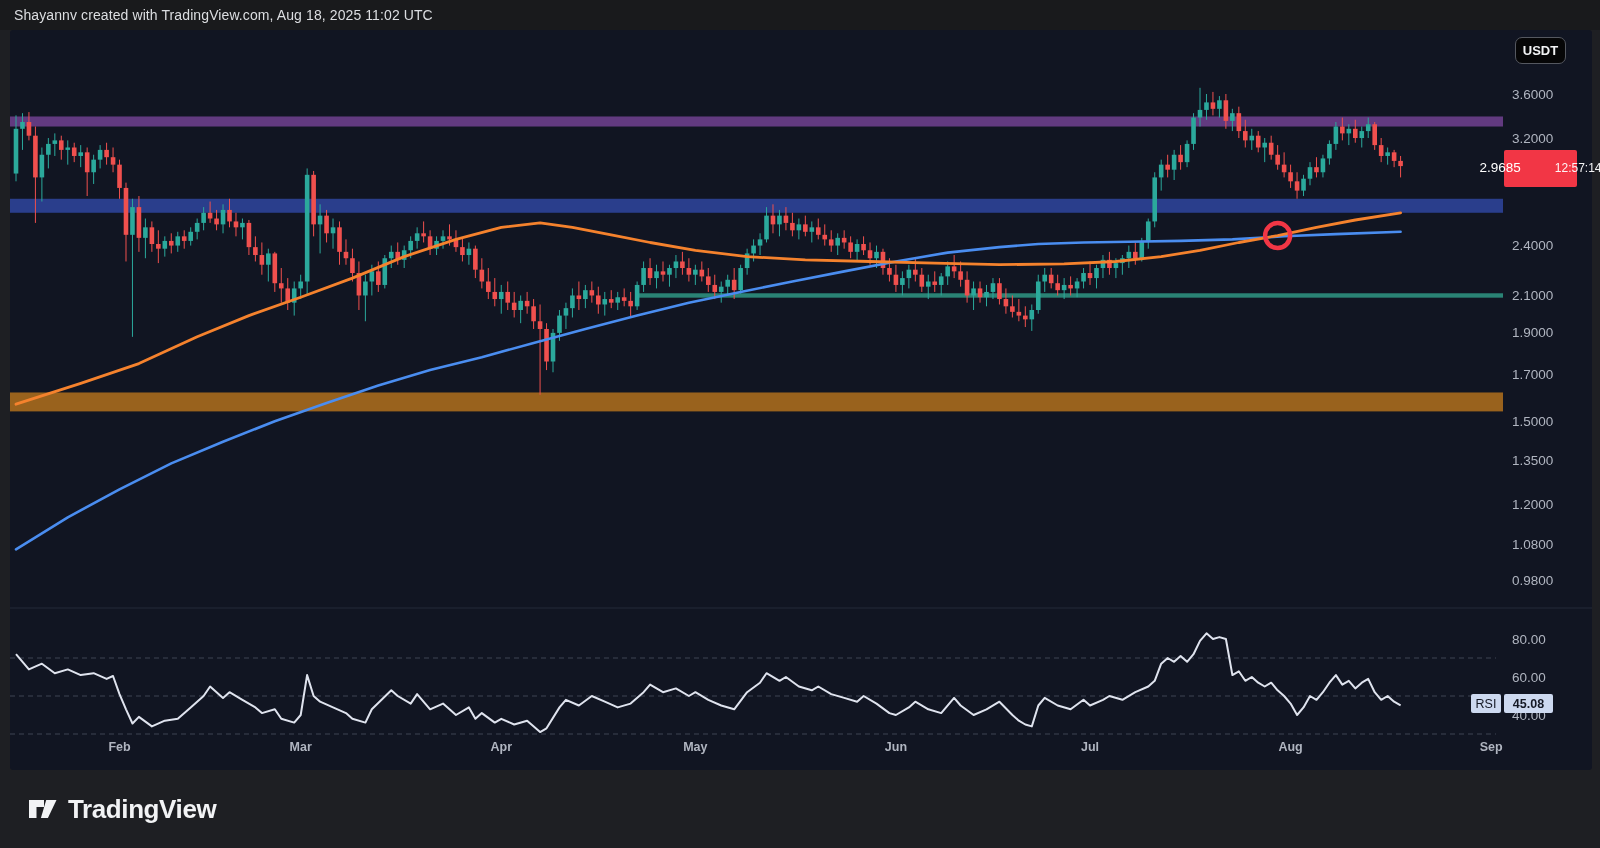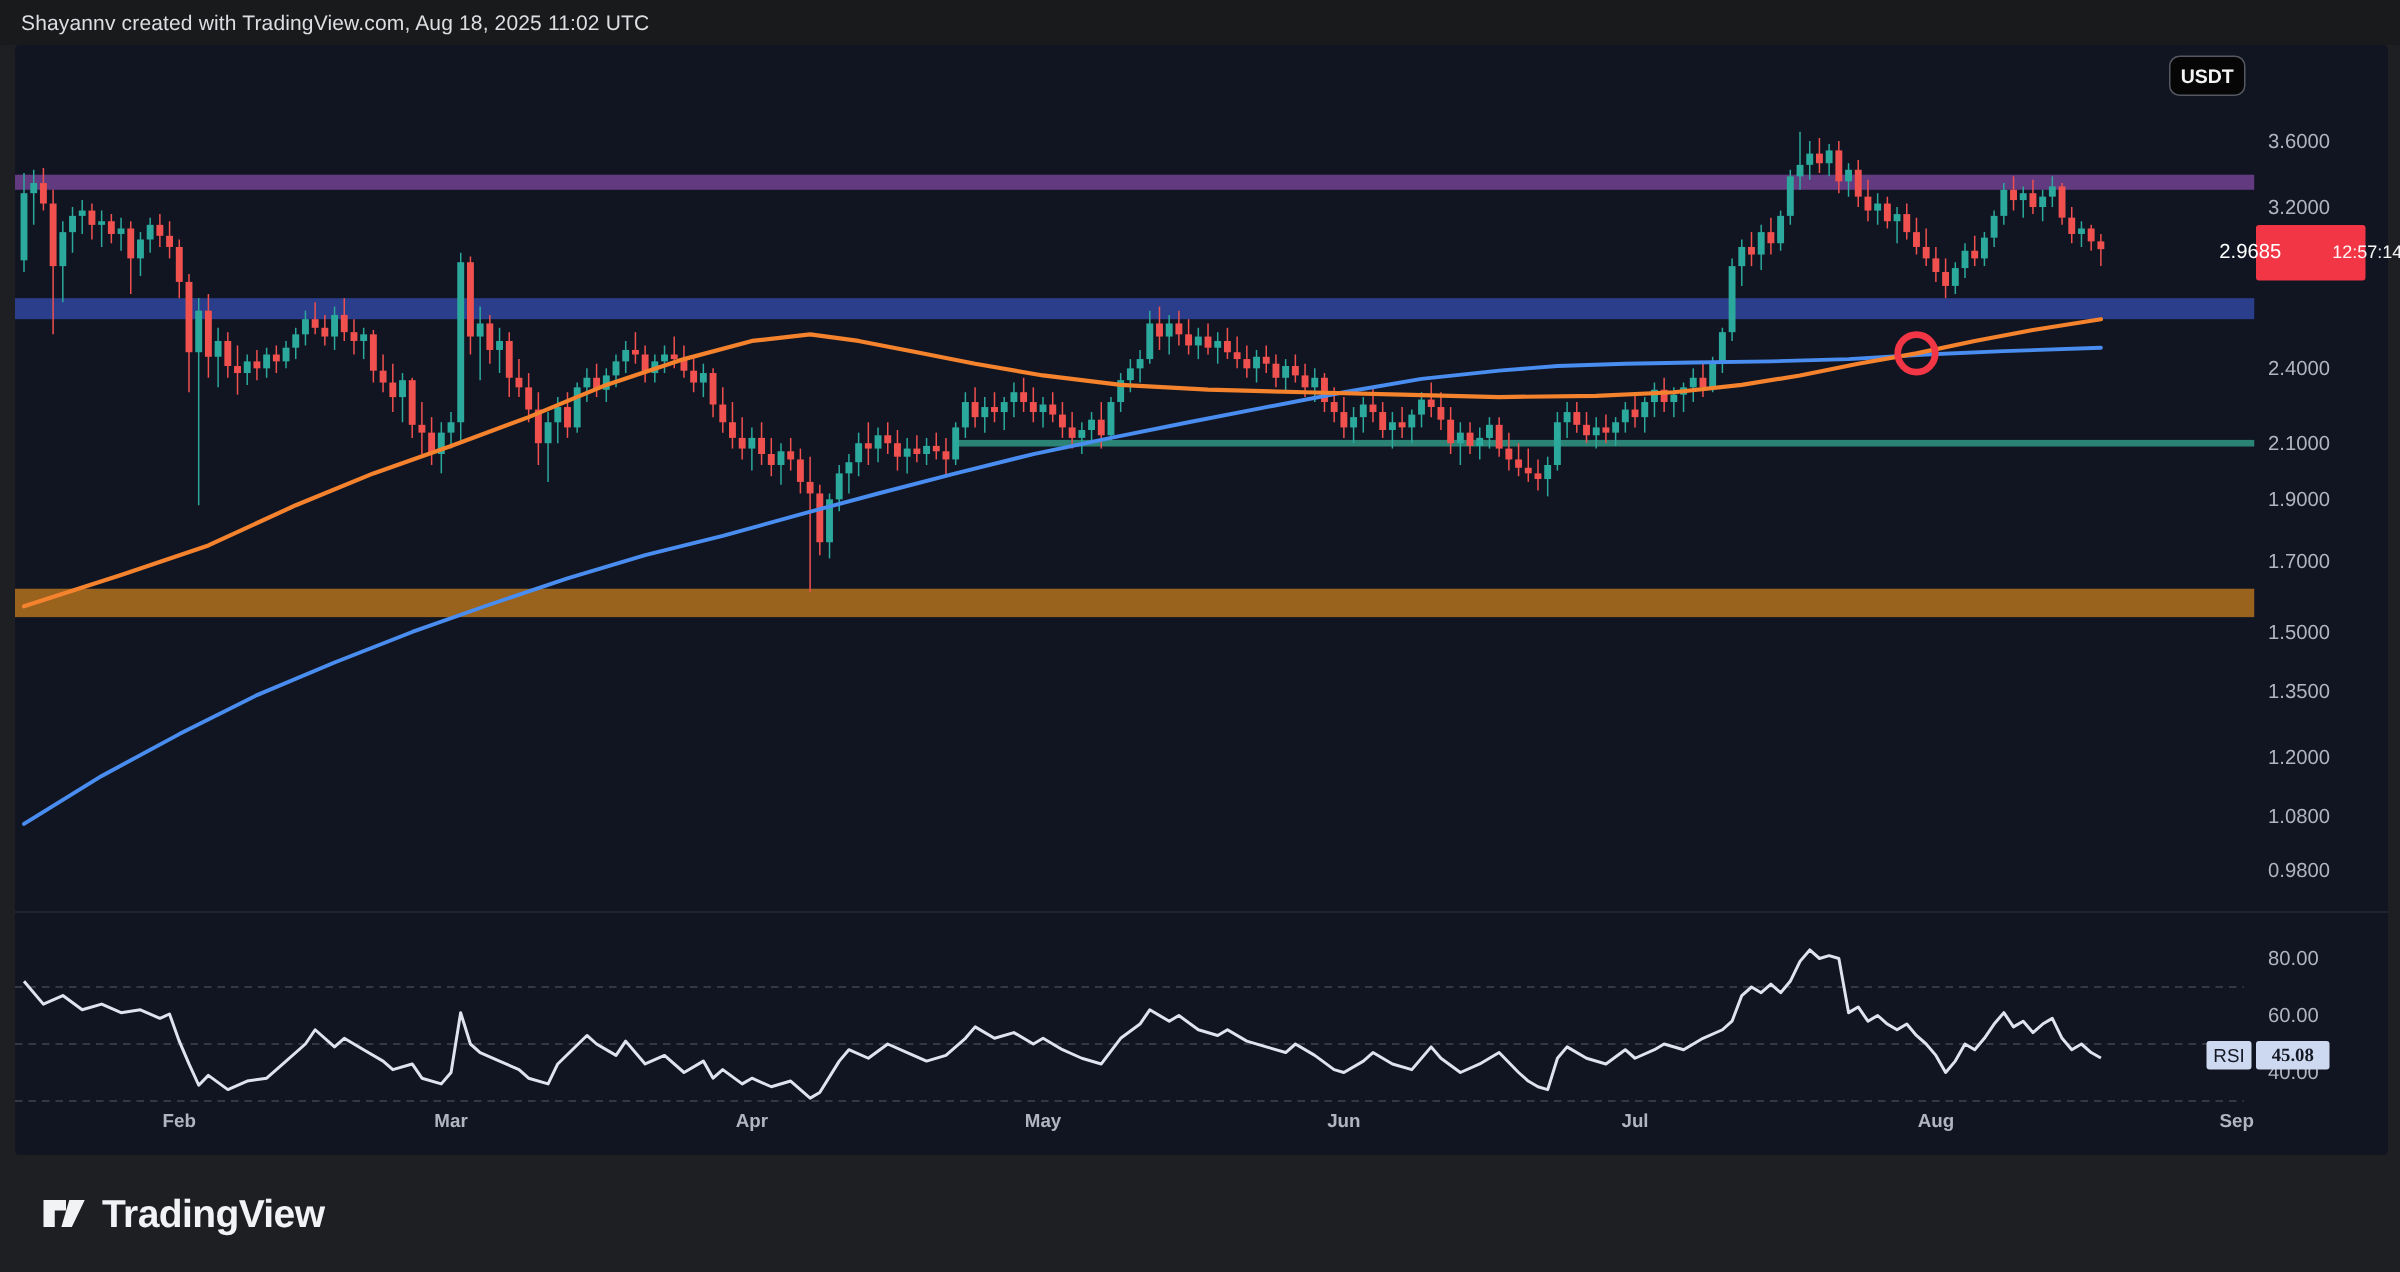--- a/index.html
+++ b/index.html
@@ -3,31 +3,31 @@
 <meta charset="utf-8">
 <style>
   html,body{margin:0;padding:0;background:#1e1f23;width:1600px;height:848px;overflow:hidden;
     font-family:"Liberation Sans",sans-serif;}
   .page{position:relative;width:1600px;height:848px;}
   .header{position:absolute;left:0;top:0;width:1600px;height:30px;background:#191a1c;
     display:flex;align-items:center;padding-left:14px;box-sizing:border-box;
     color:#dcdee1;font-size:14px;letter-spacing:.1px;}
   .widget{position:absolute;left:10px;top:30px;width:1582px;height:740px;background:#111522;border-radius:3px;}
   .chart-svg{position:absolute;left:0;top:0;width:1600px;height:848px;pointer-events:auto;}
-  .usdt-btn{position:absolute;left:1446px;top:37px;width:51px;height:27px;background:#060607;
+  .usdt-btn{position:absolute;left:1515px;top:37px;width:51px;height:27px;background:#060607;
     border:1px solid #555860;border-radius:7px;color:#f2f3f5;font-size:13px;font-weight:700;
     display:flex;align-items:center;justify-content:center;box-sizing:border-box;cursor:pointer;}
   .price-badge{position:absolute;left:1504px;top:150px;width:73px;height:37px;background:#f23645;
     border-radius:2px;color:#fff;display:flex;align-items:center;justify-content:center;line-height:1.25;}
   .price-badge .p{font-size:13.5px;}
   .price-badge .cd{font-size:12px;opacity:.95;margin-left:34px;}
   .rsi-badge{position:absolute;left:1471px;top:694px;height:19px;display:flex;gap:3px;font-size:12.5px;color:#141824;}
   .rsi-badge .bx{background:#cdd9f0;border-radius:2px;display:flex;align-items:center;justify-content:center;height:19px;text-align:right;}
   .rsi-badge .nm{width:30px;}
-  .rsi-badge .vl{width:49px;font-weight:700;font-family:Liberation Serif, serif;}
+  .rsi-badge .vl{width:49px;font-weight:700;}
   .footer{position:absolute;left:0;top:770px;width:1600px;height:78px;background:#1e1f23;
     display:flex;align-items:center;padding-left:28px;box-sizing:border-box;}
   .logo{display:flex;align-items:center;gap:10px;cursor:pointer;}
   .logo .brand{color:#f2f3f5;font-size:26px;font-weight:700;letter-spacing:-0.4px;}
 </style>
 </head>
 <body>
 
 <div class="page">
   <div class="header">

